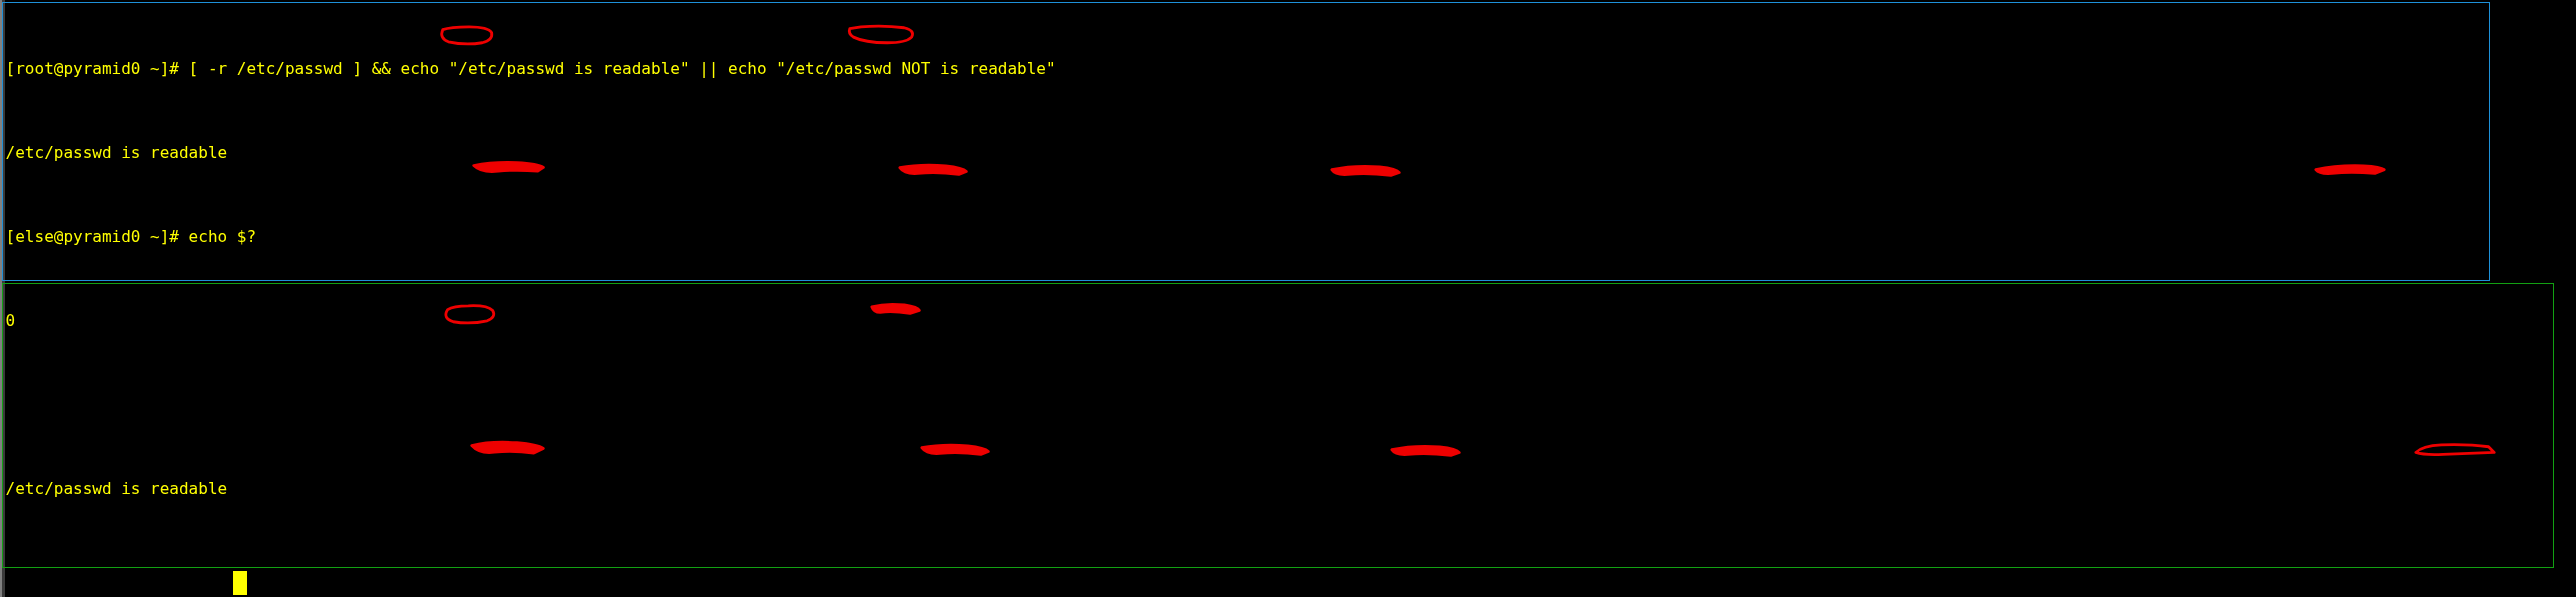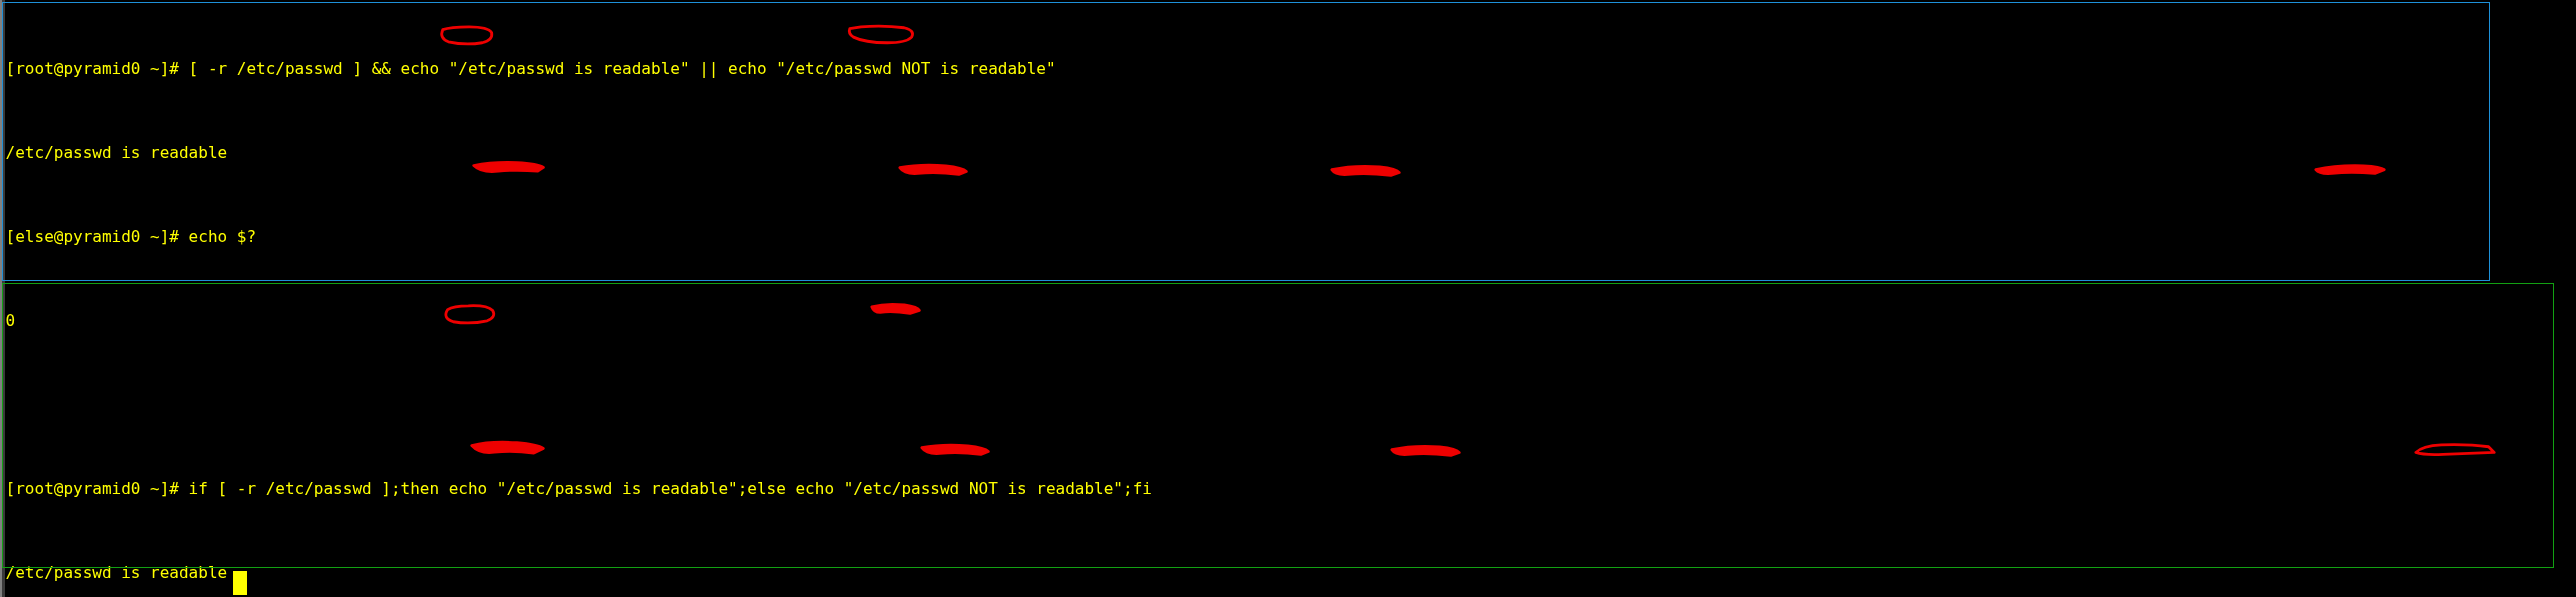--- a/index.html
+++ b/index.html
@@ -103,21 +103,20 @@
 
   <div class="edge-strip"></div>
   <div class="edge-strip-inner"></div>
 
   <div class="console-lines">
     <div class="line">[root@pyramid0 ~]# [ -r /etc/passwd ] &amp;&amp; echo "/etc/passwd is readable" || echo "/etc/passwd NOT is readable"</div>
     <div class="line">/etc/passwd is readable</div>
     <div class="line">[else@pyramid0 ~]# echo $?</div>
     <div class="line">0</div>
     <div class="line blank"></div>
-    <div class="line">[root@pyramid0 ~]# if [ -r /etc/passwd ];then echo "/etc/passwd is readable";else echo "/etc/passwd NOT is readable";fi</div>
     <div class="line">/etc/passwd is readable</div>
     
     
     
     
     
     
     
     
     

